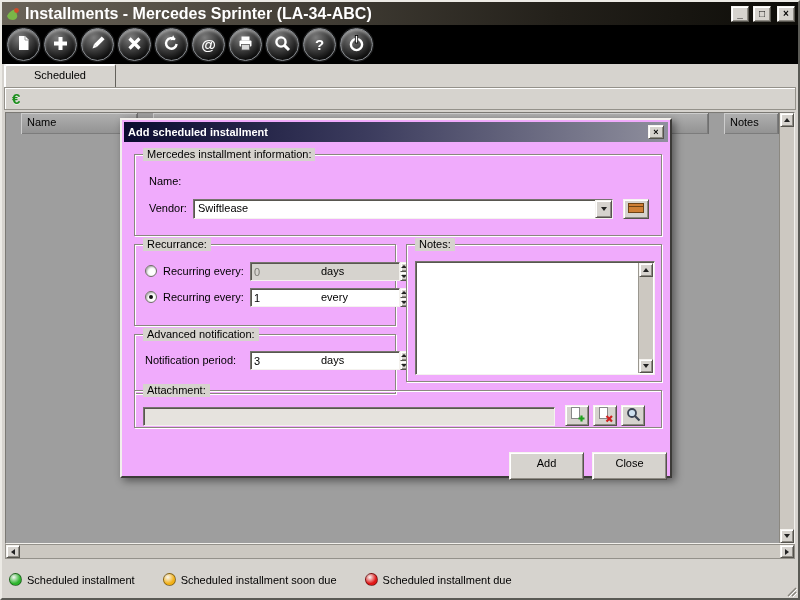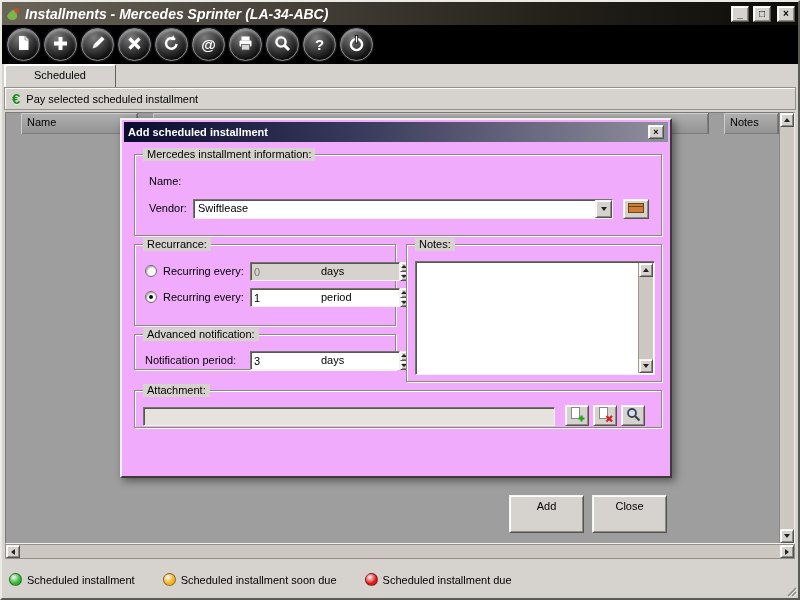--- a/index.html
+++ b/index.html
@@ -11,21 +11,21 @@
     border:2px solid; border-color:#eceae5 #5a5a55 #5a5a55 #eceae5;
     overflow:hidden;
   }
   
   .titlebar {
     position:absolute; top:0; left:0; right:0; height:23px;
     background:linear-gradient(to right,#6a6459,#23201a 70%,#0d0c08);
     display:flex; align-items:center; gap:4px; padding:0 3px;
   }
   .app-icon { width:16px; height:16px; display:inline-flex; }
-  .titlebar .title { flex:1; color:#fff; font-weight:bold; font-size:14px; white-space:nowrap; overflow:hidden;font-style:italic; }
+  .titlebar .title { flex:1; color:#fff; font-weight:bold; font-size:16px; white-space:nowrap; overflow:hidden; }
   .win-btn {
     width:18px; height:16px; display:flex; align-items:center; justify-content:center;
     font-size:10px; font-weight:bold; color:#000; line-height:1; cursor:default;
   }
   .raised {
     background:#d6d3ce; border:1px solid;
     border-color:#f6f4f0 #55534d #55534d #f6f4f0;
     box-shadow: inset 1px 1px 0 #fff, inset -1px -1px 0 #8e8b84;
   }
   .win-btn.close { margin-left:2px; }
@@ -117,21 +117,21 @@
   .group { position:absolute; border:1px solid #8a877f; box-shadow: inset 1px 1px 0 #fff, 1px 1px 0 #fff; }
   .legend { position:absolute; top:-7px; left:8px; background:#d6d3ce; padding:0 4px; line-height:13px; white-space:nowrap; }
   .lbl { position:absolute; line-height:13px; white-space:nowrap; }
   .sunken {
     background:#fff; border:1px solid; border-color:#76746e #f4f2ee #f4f2ee #76746e;
     box-shadow: inset 1px 1px 0 #58564f;
   }
   .text-input { position:absolute; height:19px; padding:1px 4px; font:11px "Liberation Sans", sans-serif; outline:none; }
   .g-info  { left:12px; top:34px;  width:528px; height:82px; }
   .g-rec   { left:12px; top:124px; width:262px; height:82px; }
-  .g-notif { left:12px; top:214px; width:262px; height:36px; }
+  .g-notif { left:12px; top:214px; width:262px; height:60px; }
   .g-notes { left:284px; top:124px; width:256px; height:138px; }
   .g-attach{ left:12px; top:270px; width:528px; height:38px; }
   .combo { position:absolute; height:20px; display:flex; align-items:stretch; }
   .combo-text { flex:1; padding:2px 4px; overflow:hidden; white-space:nowrap; }
   .combo-btn { width:17px; display:flex; align-items:center; justify-content:center; }
   .mini-btn { position:absolute; display:flex; align-items:center; justify-content:center; }
   .spinner { position:absolute; width:63px; height:19px; display:flex; }
   .spinner input { flex:1; min-width:0; border:none; outline:none; padding:1px 3px; font:11px "Liberation Sans", sans-serif; background:transparent; }
   .spin-wrap { flex:1; display:flex; }
   .spin-btns { width:15px; display:flex; flex-direction:column; }
@@ -145,21 +145,21 @@
     background:#fff; border:1px solid #6d6b65;
     box-shadow: inset 1px 1px 2px rgba(0,0,0,.35), inset -1px -1px 1px rgba(255,255,255,.85);
   }
   .radio.checked::after { content:""; position:absolute; left:3px; top:3px; width:4px; height:4px; border-radius:50%; background:#101010; }
   .notes-box { position:absolute; left:8px; top:16px; width:240px; height:114px; }
   .notes-box textarea {
     position:absolute; left:1px; top:1px; width:calc(100% - 18px); height:calc(100% - 2px);
     border:none; outline:none; resize:none; background:#fff; font:11px "Liberation Sans", sans-serif;
   }
   .notes-scroll { position:absolute; top:1px; right:1px; bottom:1px; width:15px; background:#ccc8c1; border-left:1px solid #9a978f; }
-  .btn { position:absolute; width:75px; height:38px; text-align:center; line-height:20px; cursor:default;margin-top:43px; }
+  .btn { position:absolute; width:75px; height:28px; text-align:center; line-height:20px; cursor:default; }
 </style>
 </head>
 <body>
 
 <div id="window">
 
   <div class="titlebar">
     <span class="app-icon">
       <svg width="16" height="16" viewBox="0 0 16 16">
           <path d="M2 10c3-6 9-8 12-6-2 1-3 3-2 5 1 2-1 5-4 5S3 13 2 10z" fill="#7ab648"></path>
@@ -229,21 +229,20 @@
           </svg></span>
     </div>
   </div>
 
   <div class="tabs">
     <div class="tab active">Scheduled</div>
   </div>
 
   <div class="actionbar">
     <span class="euro-glyph">€</span>
-    <span>Pay selected scheduled installment</span>
   </div>
 
   <div class="table">
     <div class="thead">
       <div class="th th-name">Name</div>
       <div class="th th-mid"></div>
       <div class="th th-notes">Notes</div>
     </div>
     <div class="vscroll">
       <div class="sb-btn top raised">
@@ -336,21 +335,21 @@
           </span>
         <span class="spin-btns">
           <span class="spin-btn raised">
               <span class="tri tri-up"></span>
             </span>
           <span class="spin-btn raised">
               <span class="tri tri-down"></span>
             </span>
         </span>
       </div>
-      <span class="lbl" style="left:186px; top:46px;">period</span>
+      <span class="lbl" style="left:186px; top:46px;">every</span>
     </div>
 
     <div class="group g-notif">
       <span class="legend">Advanced notification:</span>
       <span class="lbl" style="left:10px; top:19px;">Notification period:</span>
       <div class="spinner" style="left:115px; top:16px;">
         <span class="spin-wrap sunken">
             <input value="3" style="">
           </span>
         <span class="spin-btns">

